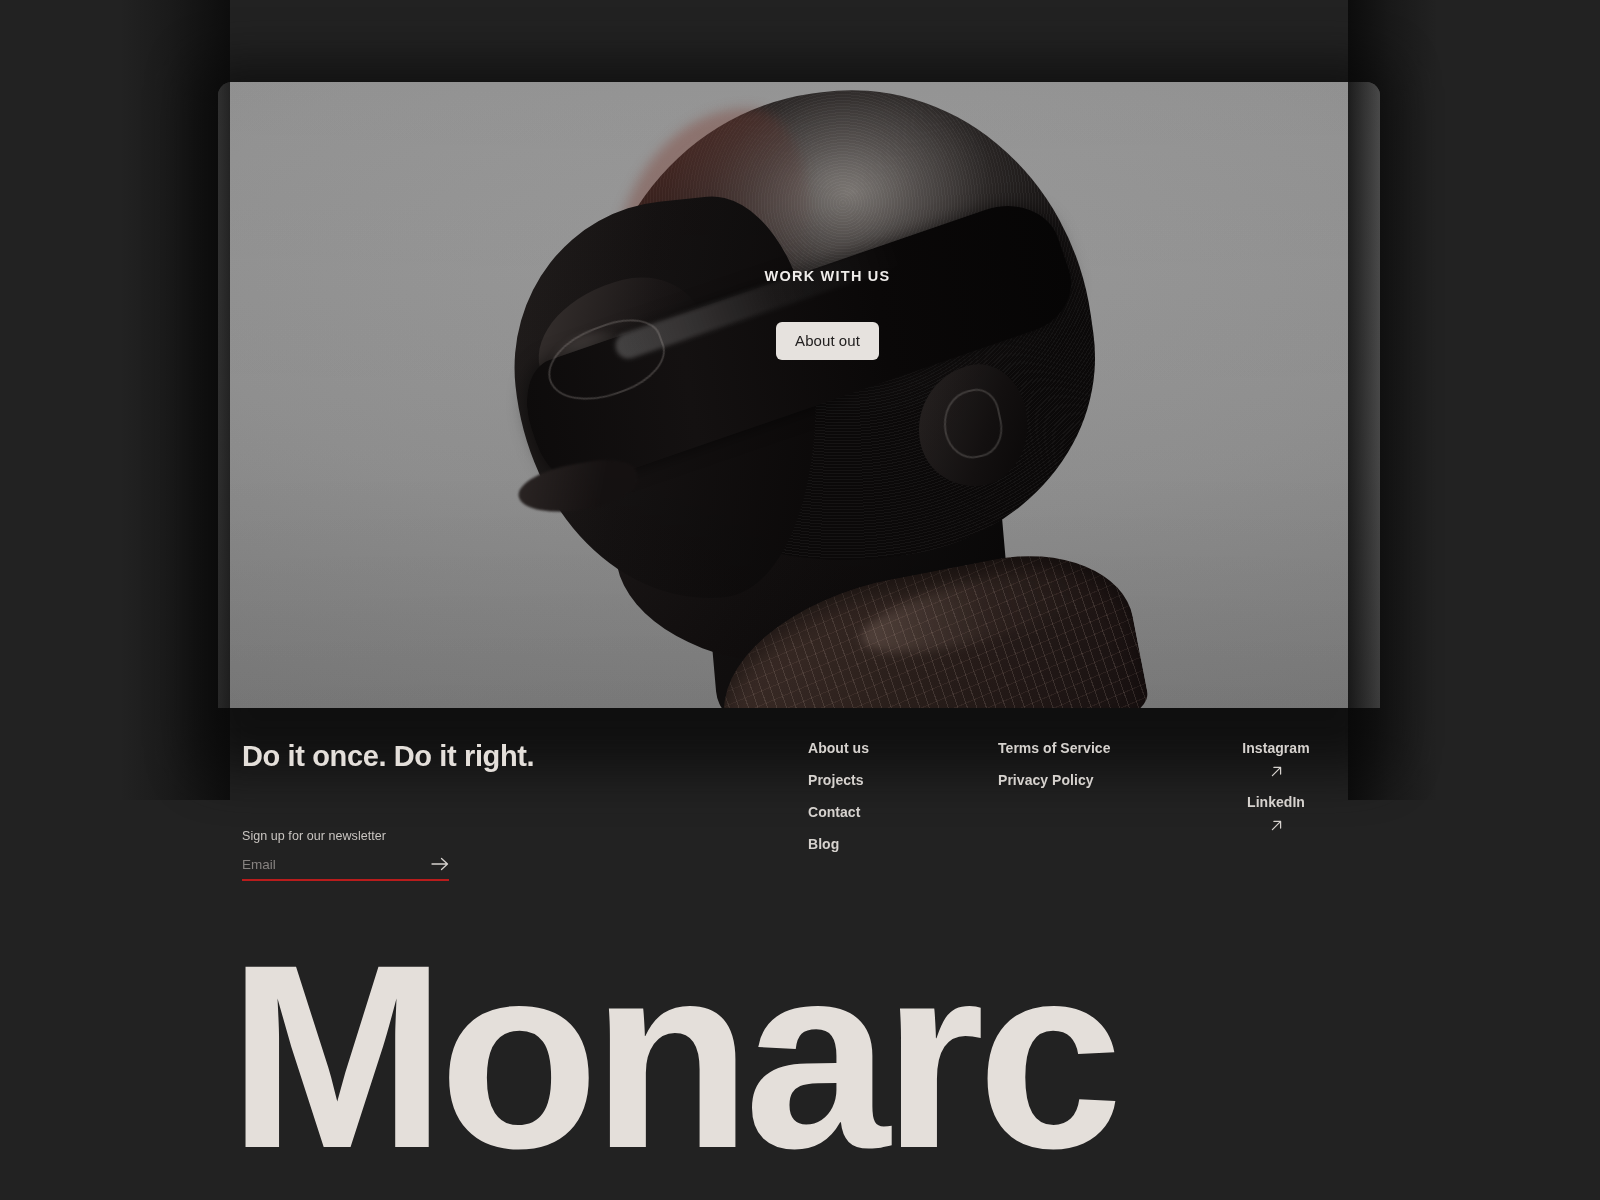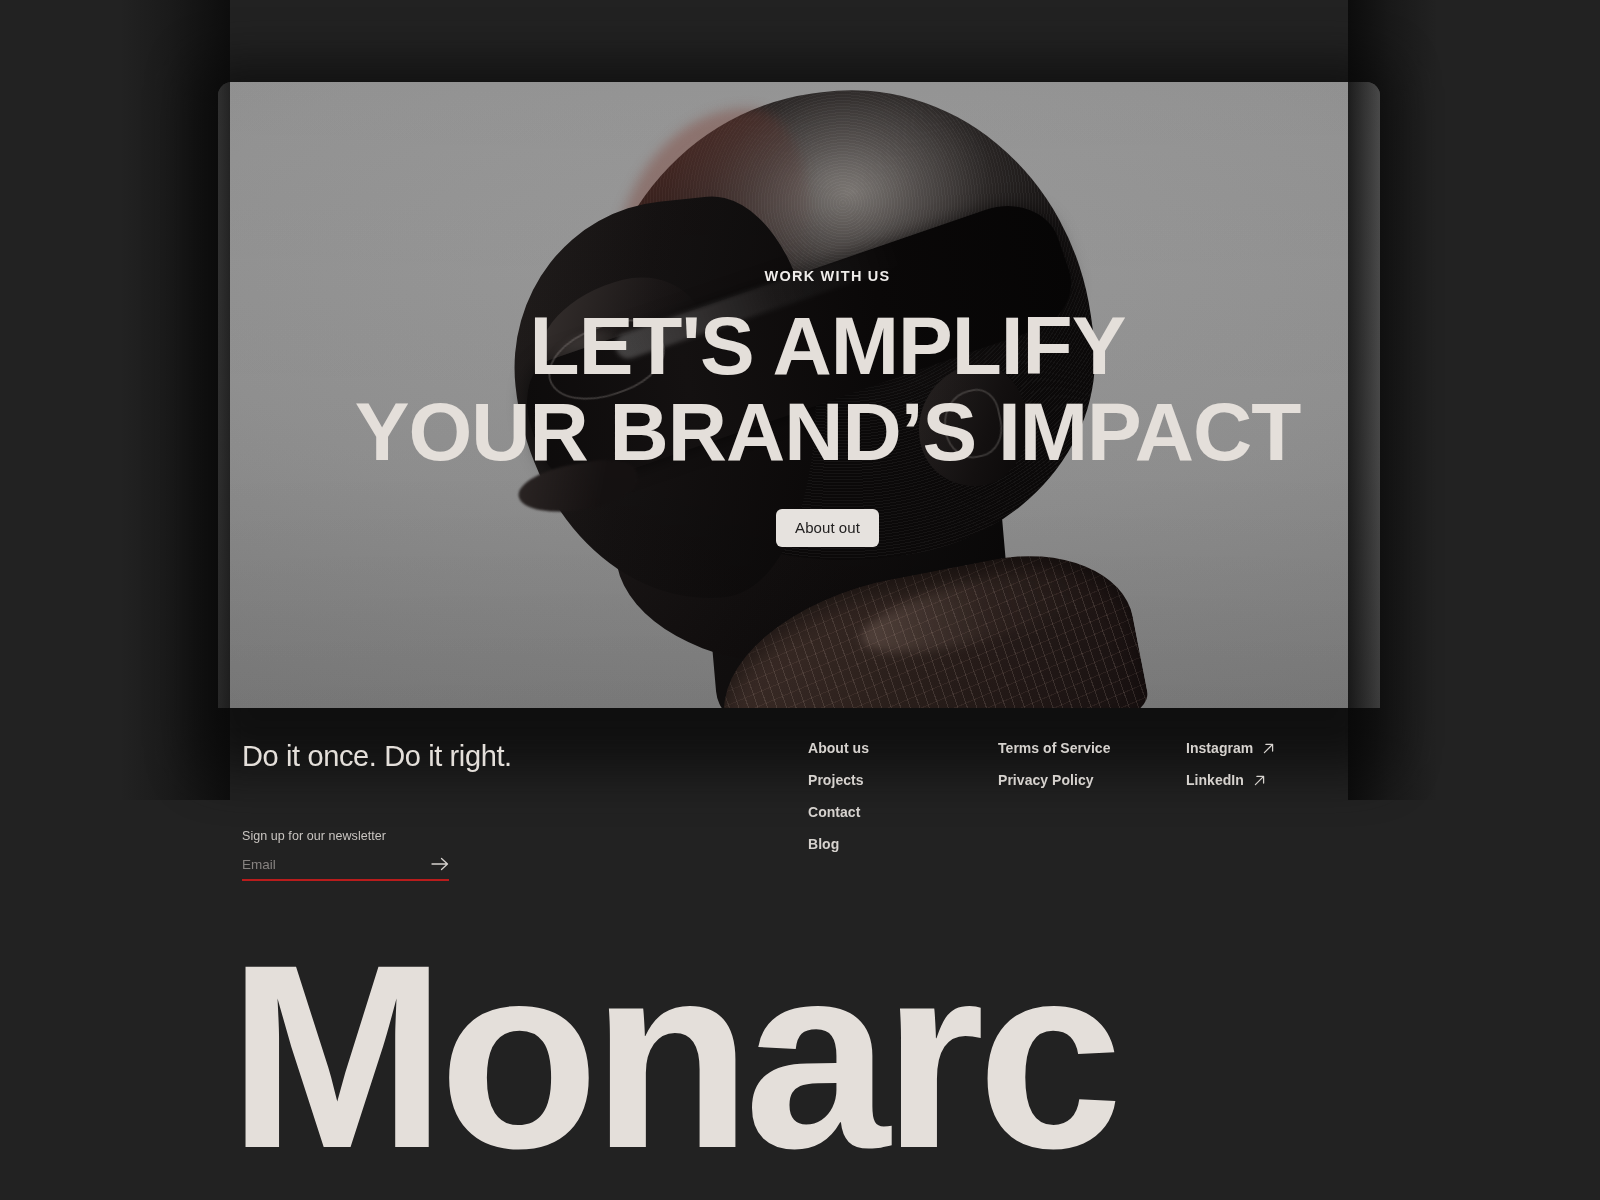--- a/index.html
+++ b/index.html
@@ -277,21 +277,21 @@
   .footer {
     position:absolute;
     left:218px; top:726px;
     width:1162px; height:200px;
     display:flex;
   }
   .footer-left { width:560px; padding-left:24px; }
 
   .tagline {
     font-size:29px;
-    font-weight:400;
+    font-weight:700;
     letter-spacing:-.013em;
     color:#e4dfda;
     margin-top:14px;
   }
   .newsletter-label {
     margin-top:56px;
     font-size:12.5px;
     color:#c9c5c1;
     letter-spacing:.005em;
   }
@@ -327,21 +327,21 @@
 
   .flink {
     display:block;
     font-size:14px;
     color:#d6d2ce;
     text-decoration:none;
     margin-bottom:16px;
     letter-spacing:.003em;
     white-space:nowrap;
   }
-  .flink.social { display:flex; align-items:center; gap:9px; }
+  .flink.social { display:flex; align-items:center; gap:9px;flex-direction:column; }
 
   
   .wordmark {
     position:absolute;
     left:228px; top:944px;
     width:1400px;
     font-size:262px;
     font-weight:700;
     letter-spacing:-.028em;
     line-height:.86;
@@ -373,24 +373,20 @@
       <div class="lens-edge"></div>
       <div class="ear"></div>
       <div class="lips"></div>
       <div class="collar"></div>
       <div class="collar-hi"></div>
     </div>
     <div class="hero-grade"></div>
 
     <div class="hero-copy">
       <div class="eyebrow">WORK WITH US</div>
-      <h1 class="headline">
-        <span class="l1">LET'S AMPLIFY</span>
-        <span class="l2">YOUR BRAND’S IMPACT</span>
-      </h1>
       <button class="cta">About out</button>
     </div>
   </section>
 
   <div class="edge-shade-right"></div>
   <div class="edge-shade-left"></div>
 
   <footer class="footer">
 
     <div class="footer-left">

